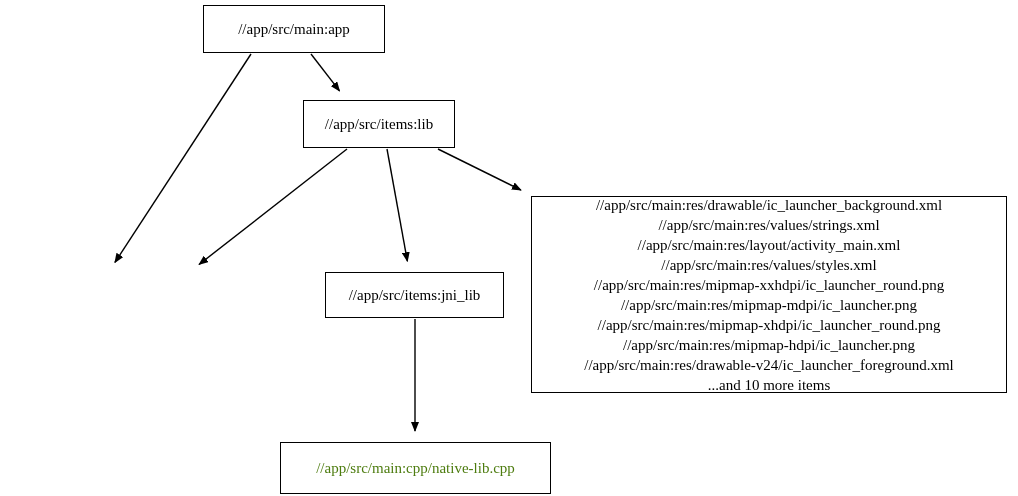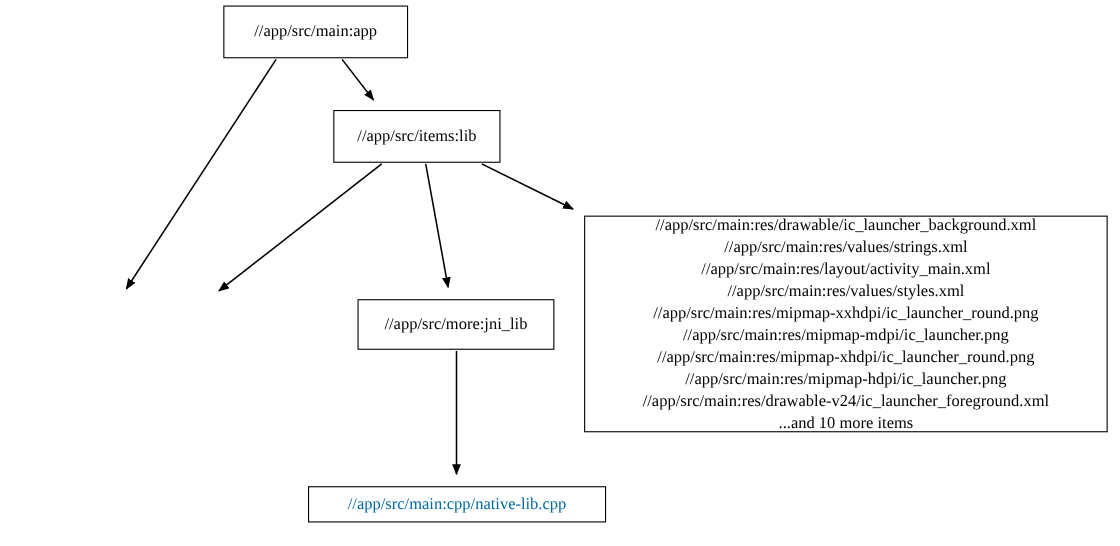--- a/index.html
+++ b/index.html
@@ -63,34 +63,34 @@
     <g id="edges-group">
         <line x1="251" y1="54" x2="114.9196025084142" y2="262.46358764668463" stroke="#000000" stroke-width="1.4" marker-end="url(#arrowhead)"></line>
         <line x1="311" y1="54" x2="339.4969724903181" y2="90.8784349874705" stroke="#000000" stroke-width="1.4" marker-end="url(#arrowhead)"></line>
         <line x1="347" y1="149" x2="199.09430056465982" y2="264.4618685914591" stroke="#000000" stroke-width="1.4" marker-end="url(#arrowhead)"></line>
         <line x1="387" y1="149" x2="407.39003105620014" y2="261.1451708091008" stroke="#000000" stroke-width="1.4" marker-end="url(#arrowhead)"></line>
         <line x1="438" y1="149" x2="520.9325026262532" y2="190.01057822177353" stroke="#000000" stroke-width="1.4" marker-end="url(#arrowhead)"></line>
         <line x1="415" y1="319" x2="415" y2="431" stroke="#000000" stroke-width="1.4" marker-end="url(#arrowhead)"></line>
       </g>
   </svg>
 
-  <div class="node" style="left: 203px; top: 5px; width: 168px; height: 48px; border-color: rgb(0, 0, 0); background: rgb(255, 255, 255); color: rgb(0, 0, 0);">
+  <div class="node" style="left: 203px; top: 5px; width: 182px; height: 48px; border-color: rgb(0, 0, 0); background: rgb(255, 255, 255); color: rgb(0, 0, 0);">
     <span class="node-label">//app/src/main:app</span>
   </div>
 
   <div class="node" style="left: 303px; top: 100px; width: 152px; height: 48px; border-color: rgb(0, 0, 0); background: rgb(255, 255, 255); color: rgb(0, 0, 0);">
     <span class="node-label">//app/src/items:lib</span>
   </div>
 
 
   <div class="node" style="left: 325px; top: 272px; width: 179px; height: 46px; border-color: rgb(0, 0, 0); background: rgb(255, 255, 255); color: rgb(0, 0, 0);">
-    <span class="node-label">//app/src/more:jni_lib</span>
+    <span class="node-label">//app/src/items:jni_lib</span>
   </div>
 
-  <div class="node" style="left: 280px; top: 442px; width: 271px; height: 33px; border-color: rgb(0, 0, 0); background: rgb(255, 255, 255); color: #0369a1;">
+  <div class="node" style="left: 280px; top: 442px; width: 271px; height: 52px; border-color: rgb(0, 0, 0); background: rgb(255, 255, 255); color: #4d7c0f;">
     <span class="node-label">//app/src/main:cpp/native-lib.cpp</span>
   </div>
 
   <div class="node node-multiline" style="left: 531px; top: 196px; width: 476px; height: 197px; border-color: rgb(0, 0, 0); background: rgb(255, 255, 255); color: rgb(0, 0, 0);">
     <span class="node-label" id="res-group-text">//app/src/main:res/drawable/ic_launcher_background.xml
 //app/src/main:res/values/strings.xml
 //app/src/main:res/layout/activity_main.xml
 //app/src/main:res/values/styles.xml
 //app/src/main:res/mipmap-xxhdpi/ic_launcher_round.png
 //app/src/main:res/mipmap-mdpi/ic_launcher.png

